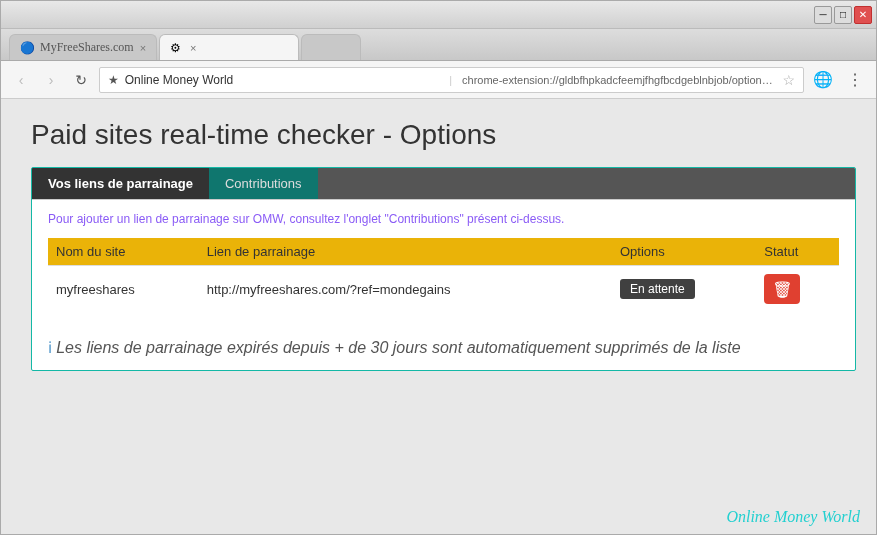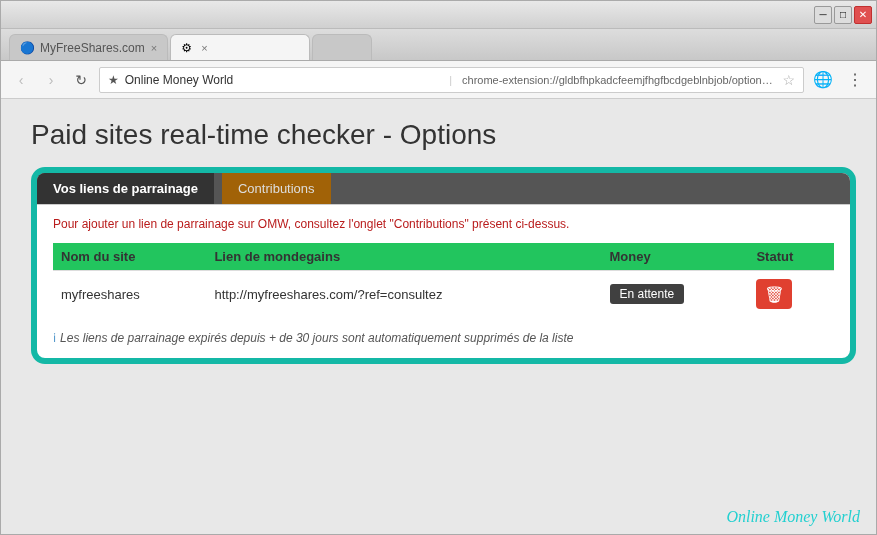--- a/index.html
+++ b/index.html
@@ -86,20 +86,21 @@
     .tab-favicon {
       width: 14px;
       height: 14px;
       flex-shrink: 0;
     }
     .tab-label {
       overflow: hidden;
       text-overflow: ellipsis;
       white-space: nowrap;
       flex: 1;
+      font-family: Liberation Serif, serif;
     }
     .tab-close {
       font-size: 11px;
       color: #777;
       cursor: pointer;
       flex-shrink: 0;
     }
     .new-tab-spacer {
       width: 60px;
       height: 26px;
@@ -194,22 +195,22 @@
     .page-title {
       font-size: 28px;
       color: #333;
       font-weight: normal;
       margin-bottom: 16px;
     }
 
     
     .card {
       background: white;
-      border: 6px solid #14b8a6;
-      border-radius: 14px;
+      border: 1px solid #14b8a6;
+      border-radius: 2px;
       overflow: hidden;
     }
 
     
     .card-tabs {
       display: flex;
       background: #555;
       border-bottom: 1px solid #ccc;
     }
     .card-tab {
@@ -217,48 +218,47 @@
       font-size: 13px;
       cursor: pointer;
       color: #eee;
     }
     .card-tab.active {
       background: #333;
       color: white;
       font-weight: bold;
     }
     .card-tab.inactive {
-      background: #a16207;
+      background: #0f766e;
       color: #ddd;
-      margin-left: 8px;
     }
 
     
     .card-body {
       padding: 12px 16px;
     }
     .info-text {
       font-size: 12px;
-      color: #b91c1c;
+      color: #8b5cf6;
       margin-bottom: 12px;
     }
 
     
     .data-table {
       width: 100%;
       border-collapse: collapse;
       font-size: 13px;
     }
     .data-table th {
       text-align: left;
       padding: 6px 8px;
-      font-weight: bold;
+      font-weight: normal;
       color: #333;
       border-bottom: 1px solid #ddd;
-      background: #22c55e;
+      background: #eab308;
     }
     .data-table td {
       padding: 8px 8px;
       color: #333;
       vertical-align: middle;
     }
     .data-table tr:not(:last-child) td {
       border-bottom: 1px solid #eee;
     }
 
@@ -280,22 +280,22 @@
       width: 36px;
       height: 30px;
       cursor: pointer;
       display: flex;
       align-items: center;
       justify-content: center;
       font-size: 16px;
     }
 
     .footer-note {
-      margin-top: 12px;
-      font-size: 12px;
+      margin-top: 24px;
+      font-size: 16px;
       color: #555;
       font-style: italic;
     }
     .footer-note .info-icon {
       color: #5599cc;
       margin-right: 4px;
       font-style: normal;
     }
 
     
@@ -363,29 +363,29 @@
           <div class="card-tab inactive">Contributions</div>
         </div>
 
         <div class="card-body">
           <p class="info-text">Pour ajouter un lien de parrainage sur OMW, consultez l'onglet "Contributions" présent ci-dessus.</p>
 
           <table class="data-table">
             <thead>
               <tr>
                 <th>Nom du site</th>
-                <th>Lien de mondegains</th>
-                <th>Money</th>
+                <th>Lien de parrainage</th>
+                <th>Options</th>
                 <th>Statut</th>
               </tr>
             </thead>
             <tbody>
               <tr>
                 <td>myfreeshares</td>
-                <td>http://myfreeshares.com/?ref=consultez</td>
+                <td>http://myfreeshares.com/?ref=mondegains</td>
                 <td>
                   <span class="status-badge">En attente</span>
                 </td>
                 <td>
                   <button class="delete-btn">
                     <span>🗑</span>
                   </button>
                 </td>
               </tr>
             </tbody>

